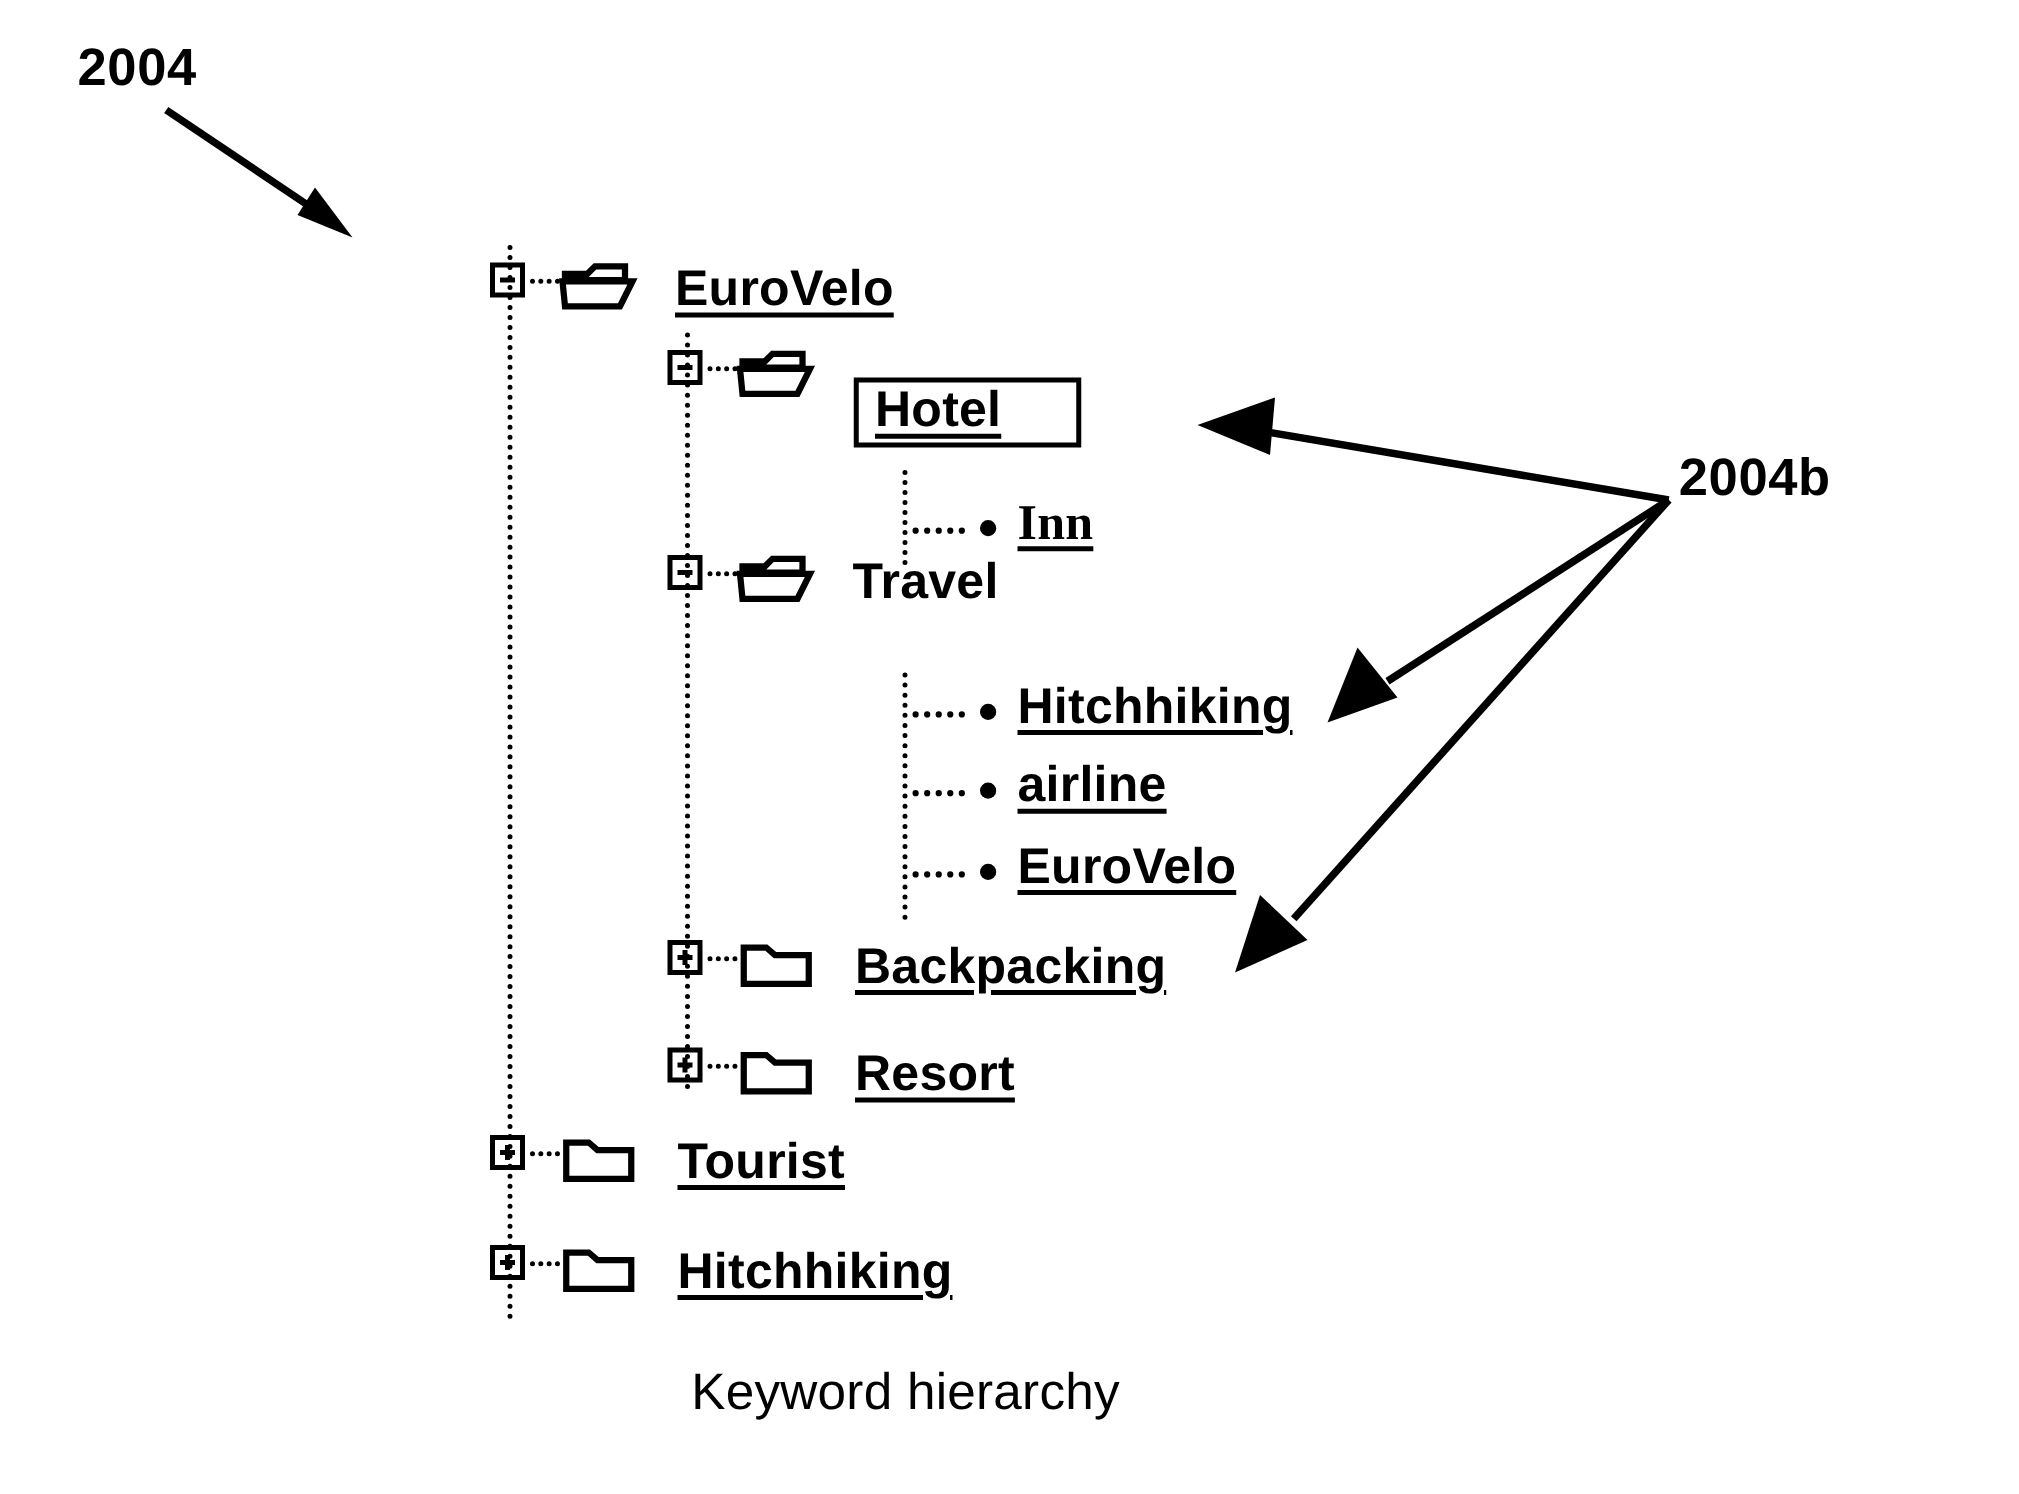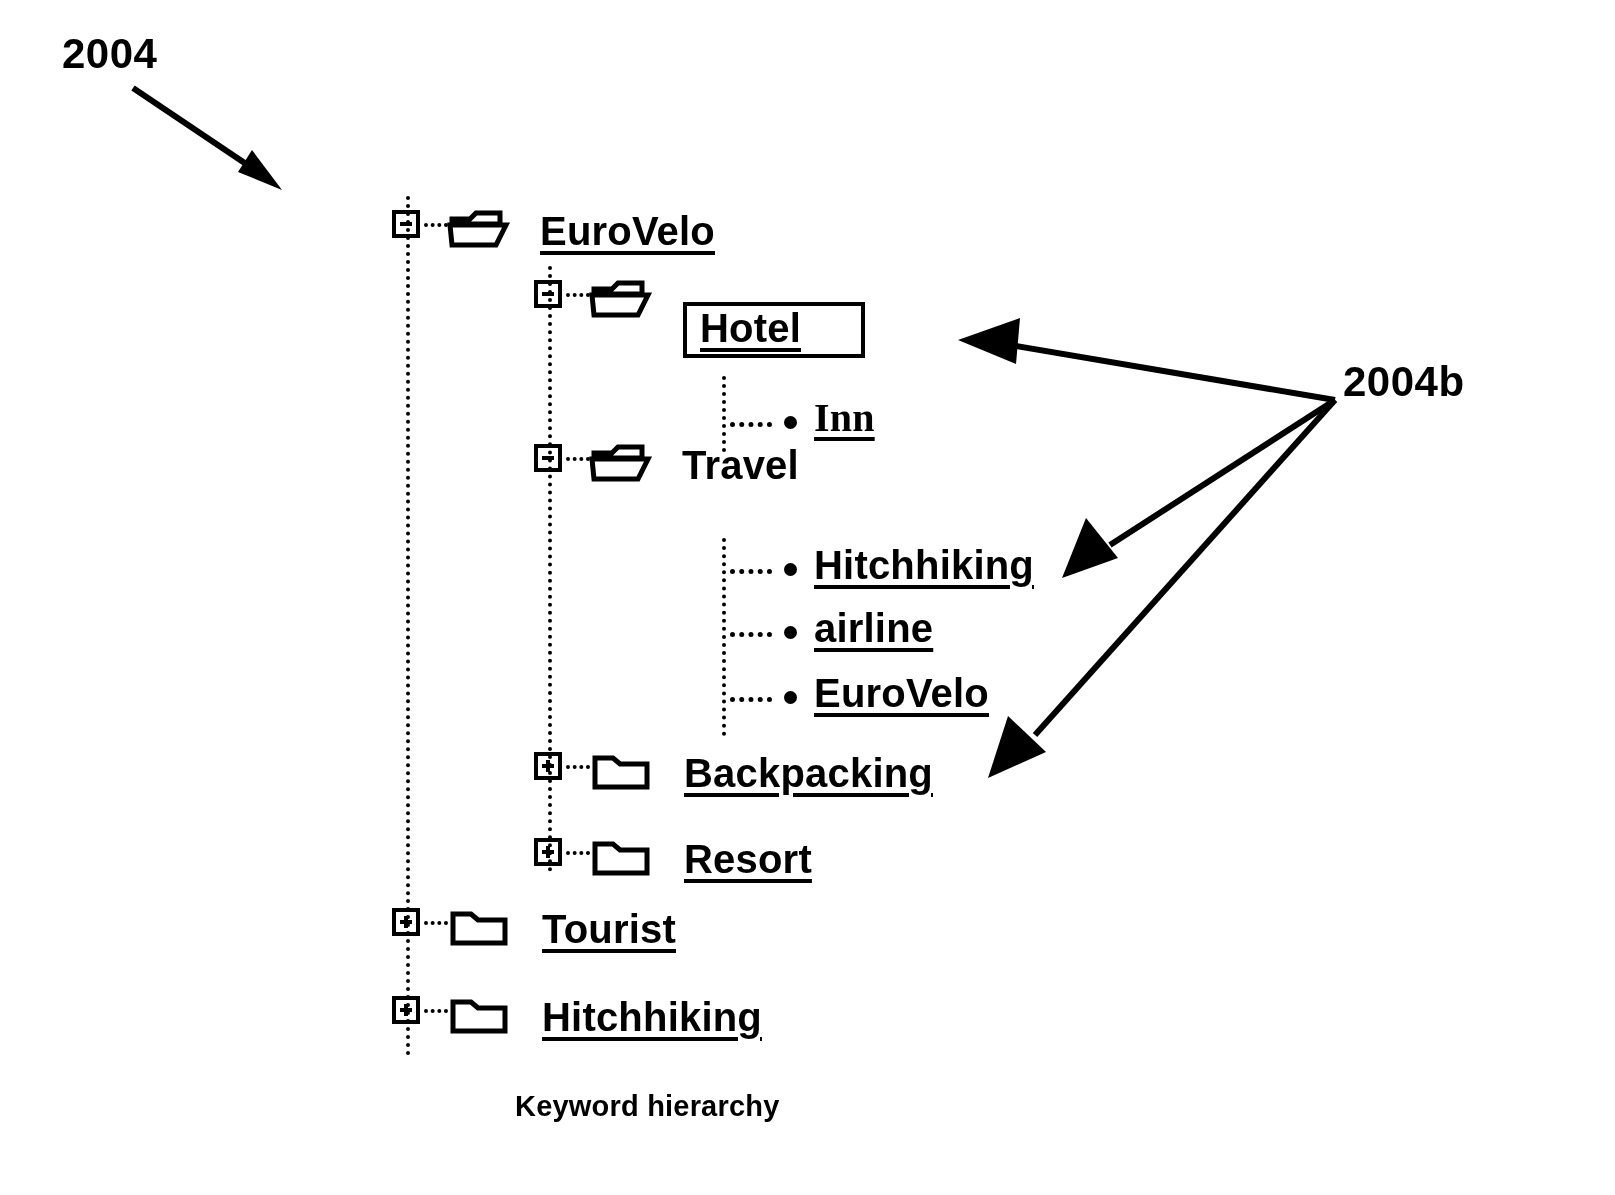--- a/index.html
+++ b/index.html
@@ -29,24 +29,24 @@
     font-weight: bold;
     font-size: 42px;
     letter-spacing: 0.5px;
     white-space: nowrap;
   }
   #ref-2004  { left: 62px;  top: 30px; }
   #ref-2004b { left: 1343px; top: 358px; }
 
   
   #caption {
-    left: 515px;
+    left: 553px;
     top: 1090px;
-    font-size: 29px;
-    font-weight: bold;
+    font-size: 41px;
+    font-weight: normal;
     white-space: nowrap;
     letter-spacing: 0.2px;
   }
 
   
   .node-label {
     font-size: 40px;
     font-weight: bold;
     white-space: nowrap;
     line-height: 1;

